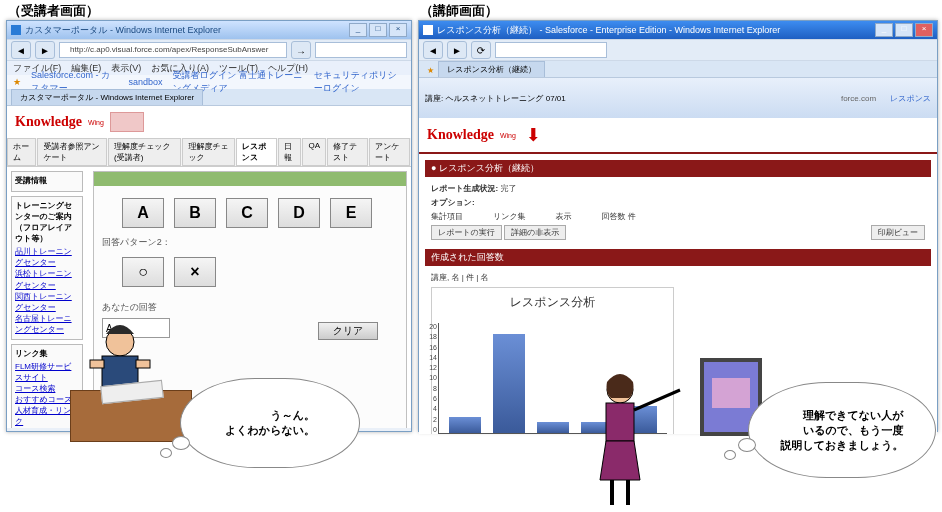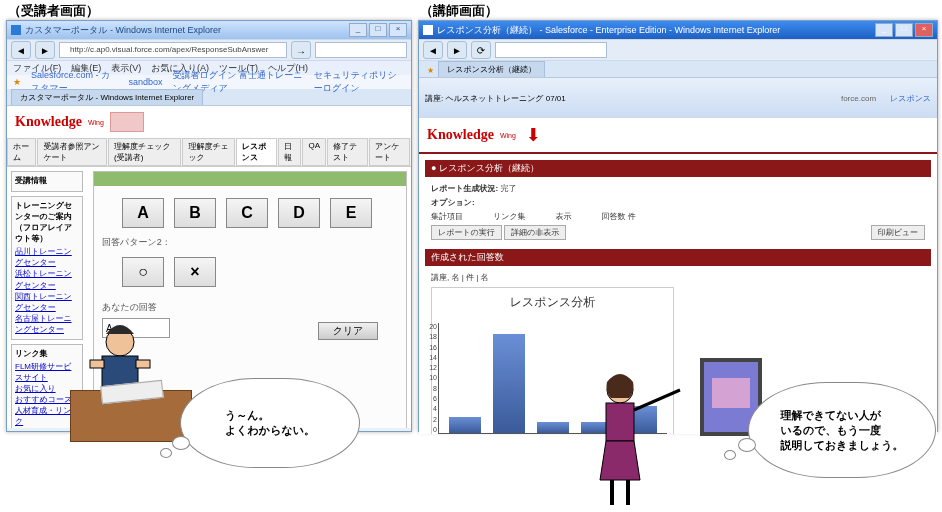--- a/index.html
+++ b/index.html
@@ -49,21 +49,21 @@
 .ctrl-btn{display:inline-block;border:1px solid #aaa;background:#eee;padding:1px 6px;font-size:8px;cursor:pointer}
 
 .chart-box{border:1px solid #ccc;background:#fff;padding:6px;display:inline-block}
 .chart-title{text-align:center;font-size:12px;margin-bottom:12px}
 .chart{display:flex;align-items:flex-end;height:110px;width:220px;border-left:1px solid #555;border-bottom:1px solid #555;position:relative;padding:0 4px}
 .bar{flex:1;margin:0 6px;background:linear-gradient(#6b8fd6,#3a5a9a)}
 .axis-labels{display:flex;width:220px;margin-left:1px}
 .axis-labels span{flex:1;text-align:center;font-size:7px}
 .y-ticks{position:absolute;left:-14px;top:0;bottom:0;width:12px;font-size:7px;color:#444;display:flex;flex-direction:column;justify-content:space-between;text-align:right}
 
-.cloud{position:absolute;width:180px;height:90px;background:#fff;border:1px solid #888;border-radius:50%/60%;display:flex;align-items:center;justify-content:center;text-align:left;font-size:11px;font-weight:bold;padding:10px;box-sizing:border-box}
+.cloud{position:absolute;width:180px;height:90px;background:#fff;border:1px solid #888;border-radius:50%/60%;display:flex;align-items:center;justify-content:center;text-align:right;font-size:11px;font-weight:bold;padding:10px;box-sizing:border-box}
 .cloud-bubble{position:absolute;background:#fff;border:1px solid #888;border-radius:50%}
 
 .student{position:absolute;left:70px;top:390px}
 .teacher{position:absolute;left:580px;top:370px}
 .desk{width:120px;height:50px;background:#a66b3b;border:1px solid #6b3e1a;position:relative}
 .papers{position:absolute;top:-8px;left:30px;width:60px;height:16px;background:#eee;border:1px solid #aaa;transform:rotate(-6deg)}
 .figure{position:absolute}
 
 .proj{position:absolute;left:700px;top:358px;width:54px;height:70px;border:4px solid #444;background:#7b7bd4}
 .proj-inner{position:absolute;top:16px;left:8px;right:8px;height:30px;background:#d4a3d4}
@@ -138,21 +138,21 @@
       <div class="lp-box">
         <div class="lp-title">トレーニングセンターのご案内（フロアレイアウト等）</div>
         <a class="lp-link">品川トレーニングセンター</a>
         <a class="lp-link">浜松トレーニングセンター</a>
         <a class="lp-link">関西トレーニングセンター</a>
         <a class="lp-link">名古屋トレーニングセンター</a>
       </div>
       <div class="lp-box">
         <div class="lp-title">リンク集</div>
         <a class="lp-link">FLM研修サービスサイト</a>
-        <a class="lp-link">お気に入り</a>
+        <a class="lp-link">コース検索</a>
         <a class="lp-link">おすすめコース</a>
         <a class="lp-link">人材育成・リンク</a>
         <a class="lp-link">受講者の声・製品のご紹介</a>
 
       </div>
 
     </div>
 
     <div class="main-area">
       <div class="block">

